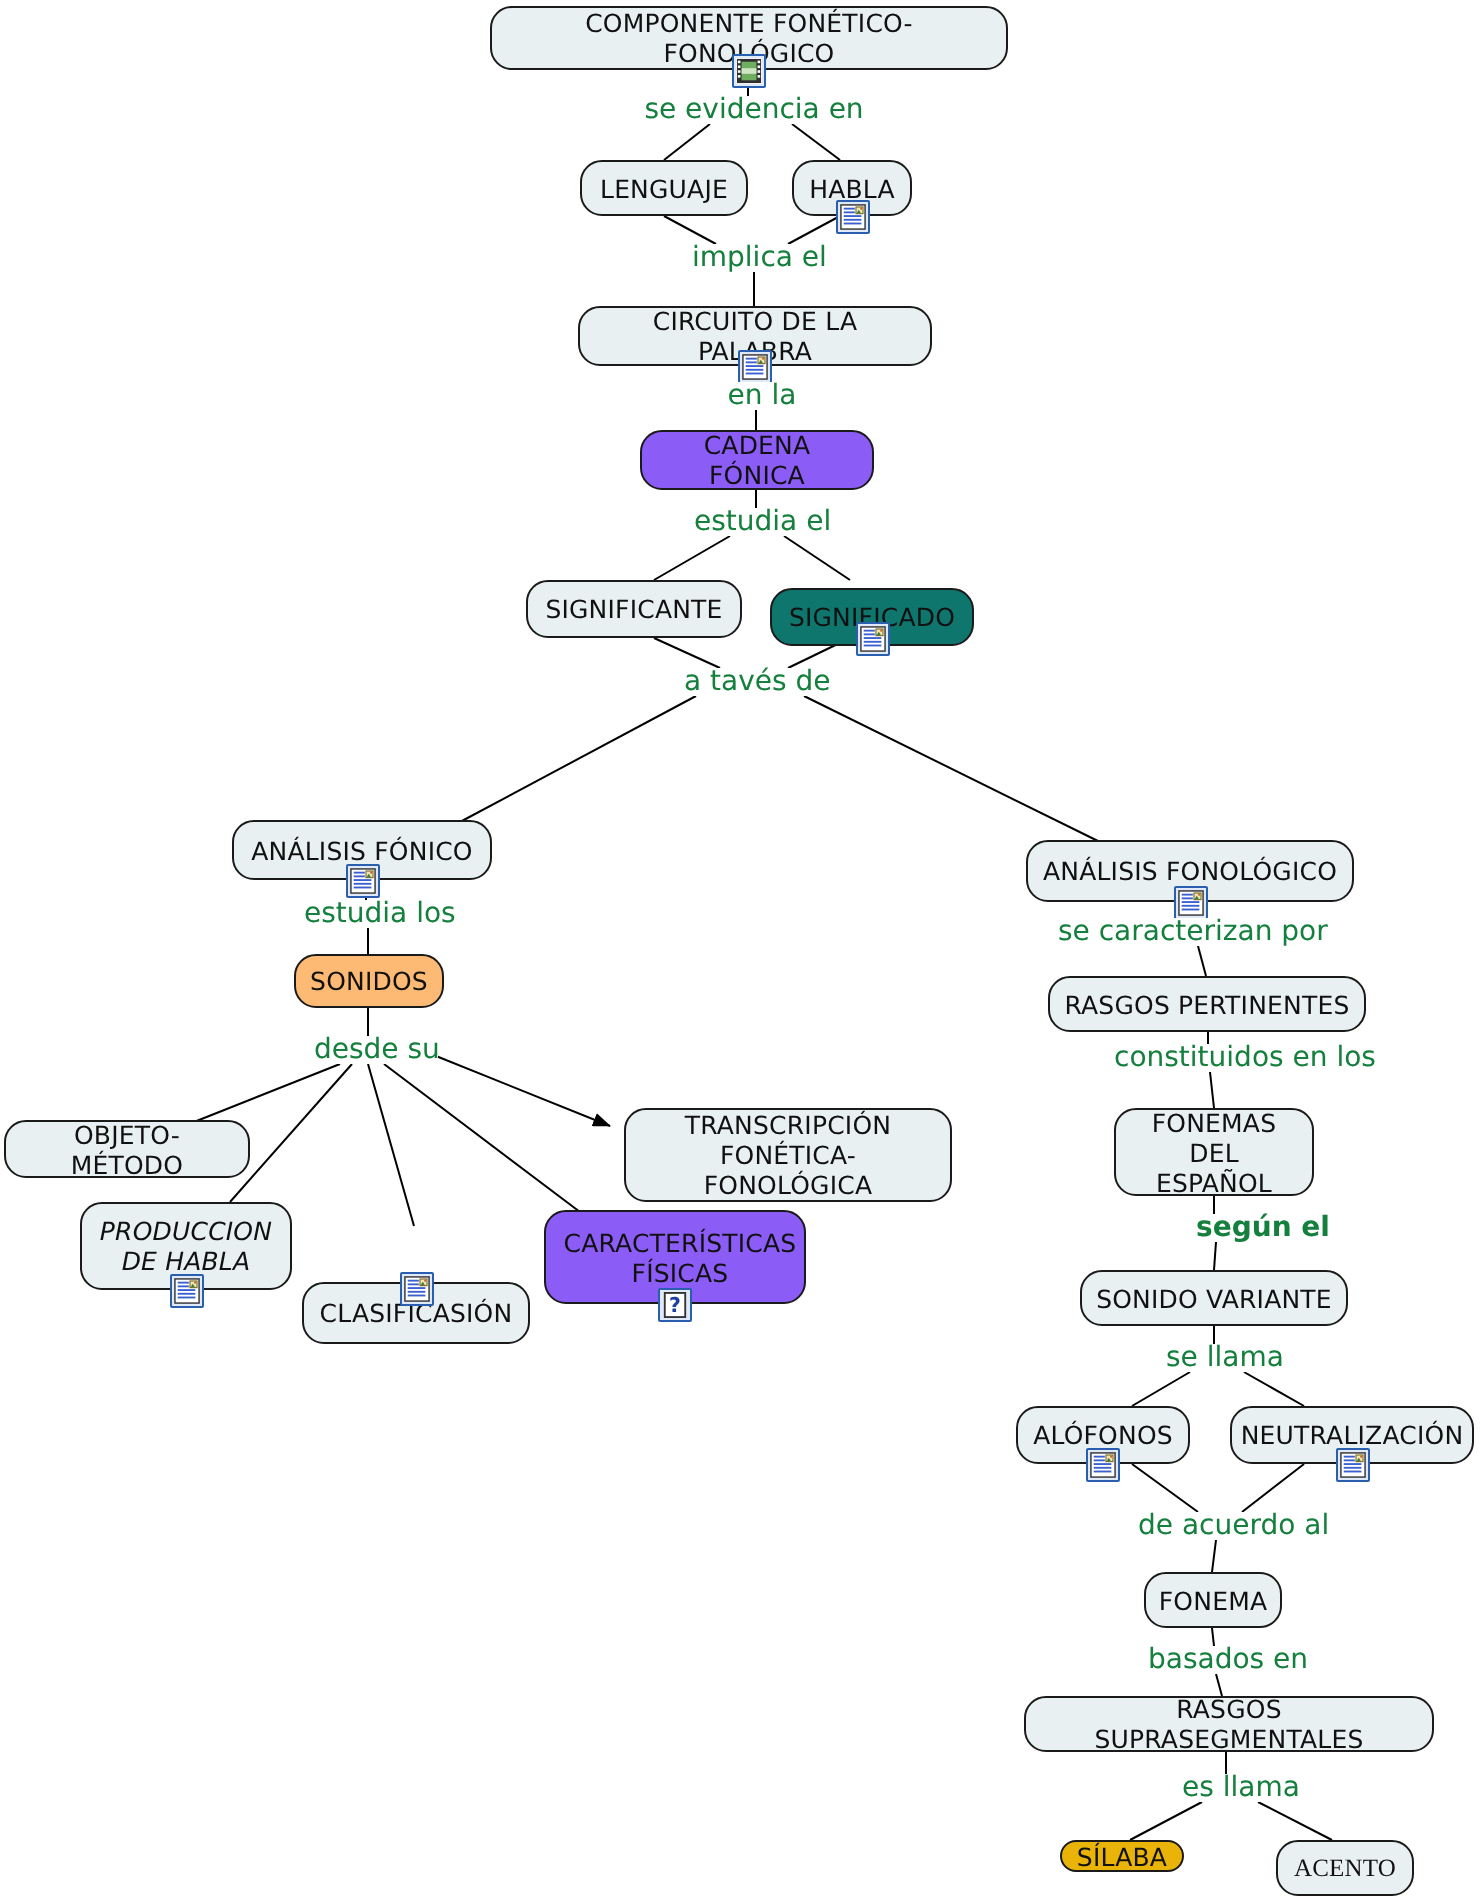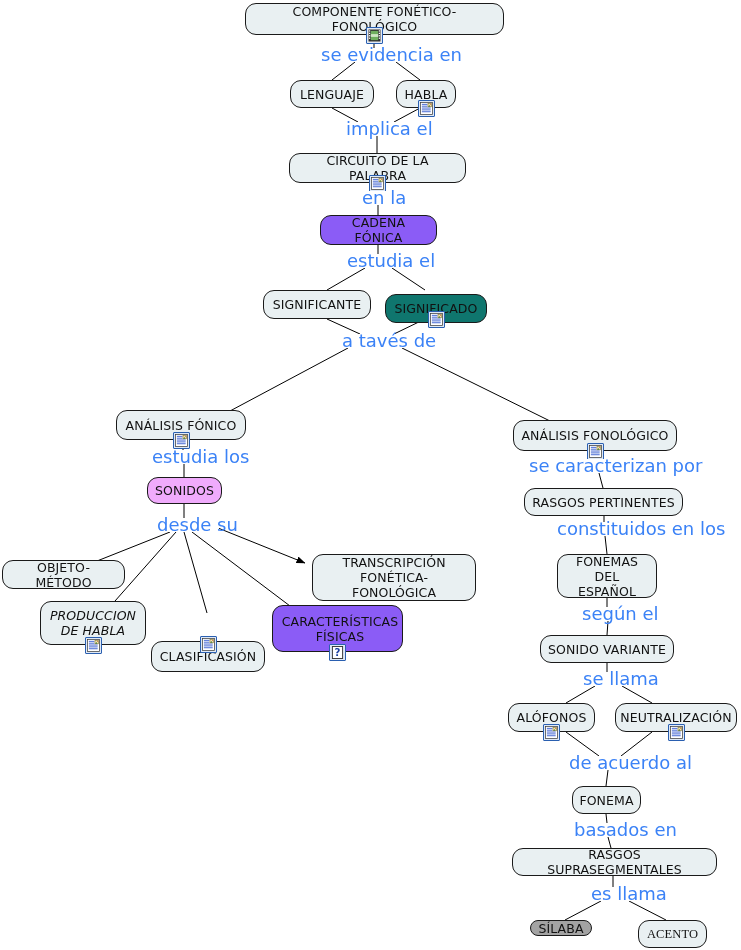--- a/index.html
+++ b/index.html
@@ -37,22 +37,22 @@
     text-align: center;
     color: #111111;
     font-size: 12.5px;
     line-height: 15px;
     letter-spacing: 0.1px;
     white-space: pre-line;
     padding: 0 7px;
   }
   .link-label {
     position: absolute;
-    color: #3b82f6;
-    font-size: 18px;
+    color: #15803d;
+    font-size: 14px;
     line-height: 14px;
     white-space: nowrap;
     background: #ffffff;
     text-align: center;
     padding: 0 2px;
   }
   
   .res-icon {
     position: absolute;
     width: 17px;
@@ -201,21 +201,21 @@
             <rect x="2" y="4" width="6" height="1"></rect>
             <rect x="2" y="6" width="9.5" height="1"></rect>
             <rect x="2" y="8" width="9.5" height="1"></rect>
             <rect x="2" y="10" width="9.5" height="1"></rect>
           </g>
           <rect x="8.6" y="1.6" width="3.8" height="3.6" fill="#f0e6b0" stroke="#7a6a20" stroke-width="0.6"></rect>
           <polygon points="8.9,5 10.1,3.1 11.3,5" fill="#3f7a3f"></polygon>
           <circle cx="11.4" cy="2.5" r="0.55" fill="#d05a2a"></circle>
         </svg>
       </span>
-      <div class="node" style="left: 147px; top: 477px; width: 75px; height: 27px; background: #f0abfc; border-color: rgb(26, 26, 26);">SONIDOS</div>
+      <div class="node" style="left: 147px; top: 477px; width: 75px; height: 27px; background: #fdba74; border-color: rgb(26, 26, 26);">SONIDOS</div>
       <div class="node" style="left: 2px; top: 560px; width: 123px; height: 29px; background: rgb(233, 240, 242); border-color: rgb(26, 26, 26);">OBJETO-MÉTODO</div>
       <div class="node" style="left: 40px; top: 601px; width: 106px; height: 44px; background: rgb(233, 240, 242); border-color: rgb(26, 26, 26); font-style: italic;">PRODUCCION
 DE HABLA</div>
       <span class="res-icon" style="left: 84.5px; top: 637px; border-color: rgb(42, 95, 176);">
         <svg viewBox="0 0 14 14">
           <rect x="0.5" y="0.5" width="13" height="13" fill="#ffffff" stroke="#3b3b3b" stroke-width="0.8"></rect>
           <g fill="#3a5fd0">
             <rect x="2" y="2" width="6" height="1"></rect>
             <rect x="2" y="4" width="6" height="1"></rect>
             <rect x="2" y="6" width="9.5" height="1"></rect>
@@ -300,33 +300,33 @@
             <rect x="2" y="8" width="9.5" height="1"></rect>
             <rect x="2" y="10" width="9.5" height="1"></rect>
           </g>
           <rect x="8.6" y="1.6" width="3.8" height="3.6" fill="#f0e6b0" stroke="#7a6a20" stroke-width="0.6"></rect>
           <polygon points="8.9,5 10.1,3.1 11.3,5" fill="#3f7a3f"></polygon>
           <circle cx="11.4" cy="2.5" r="0.55" fill="#d05a2a"></circle>
         </svg>
       </span>
       <div class="node" style="left: 572px; top: 786px; width: 69px; height: 28px; background: rgb(233, 240, 242); border-color: rgb(26, 26, 26);">FONEMA</div>
       <div class="node" style="left: 512px; top: 848px; width: 205px; height: 28px; background: rgb(233, 240, 242); border-color: rgb(26, 26, 26);">RASGOS SUPRASEGMENTALES</div>
-      <div class="node" style="left: 530px; top: 920px; width: 62px; height: 16px; background: #a3a3a3; border-color: rgb(26, 26, 26);">SÍLABA</div>
+      <div class="node" style="left: 530px; top: 920px; width: 62px; height: 16px; background: #eab308; border-color: rgb(26, 26, 26);">SÍLABA</div>
       <div class="node" style="left: 638px; top: 920px; width: 69px; height: 28px; background: rgb(233, 240, 242); border-color: rgb(26, 26, 26); font-family: Liberation Serif, serif;">ACENTO</div>
     </div>
   <div id="label-layer">
       <div class="link-label" style="left: 319px; top: 48px; width: 112px;">se evidencia en</div>
       <div class="link-label" style="left: 344px; top: 122px; width: 64px;">implica el</div>
       <div class="link-label" style="left: 360px; top: 191px; width: 38px;">en la</div>
       <div class="link-label" style="left: 345px; top: 254px; width: 66px;">estudia el</div>
       <div class="link-label" style="left: 340px; top: 334px; width: 70px;">a tavés de</div>
       <div class="link-label" style="left: 150px; top: 450px; width: 71px;">estudia los</div>
       <div class="link-label" style="left: 155px; top: 518px; width: 60px;">desde su</div>
       <div class="link-label" style="left: 527px; top: 459px; width: 128px;">se caracterizan por</div>
       <div class="link-label" style="left: 545px; top: 522px; width: 118px; margin-left: 10px;">constituidos en los</div>
-      <div class="link-label" style="left: 580px; top: 607px; width: 55px;">según el</div>
+      <div class="link-label" style="left: 596px; top: 607px; width: 55px; font-weight: bold;">según el</div>
       <div class="link-label" style="left: 581px; top: 672px; width: 56px;">se llama</div>
       <div class="link-label" style="left: 567px; top: 756px; width: 89px;">de acuerdo al</div>
       <div class="link-label" style="left: 572px; top: 823px; width: 74px;">basados en</div>
       <div class="link-label" style="left: 589px; top: 887px; width: 52px;">es llama</div>
     </div>
 
 </div>
 
 </body></html>

